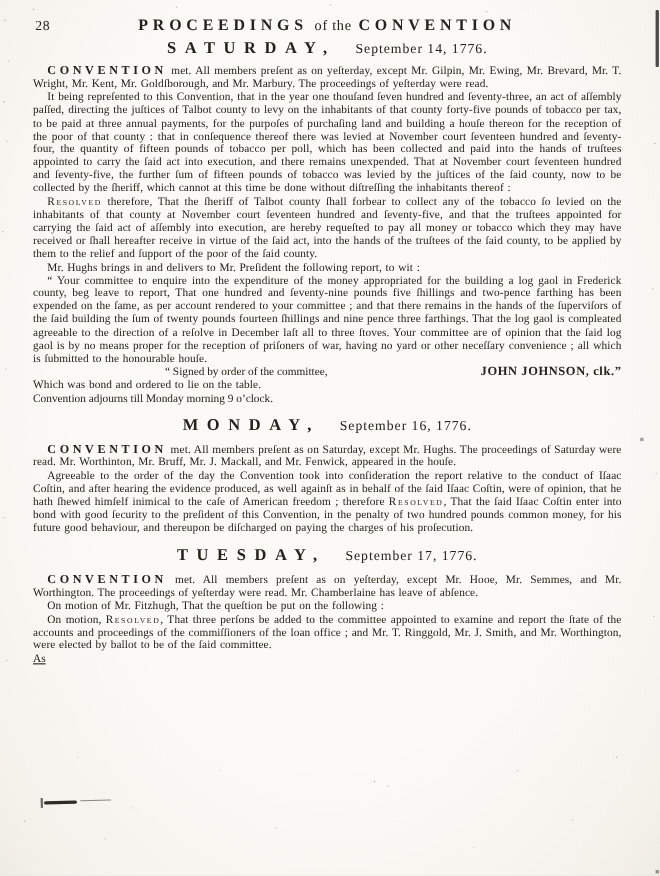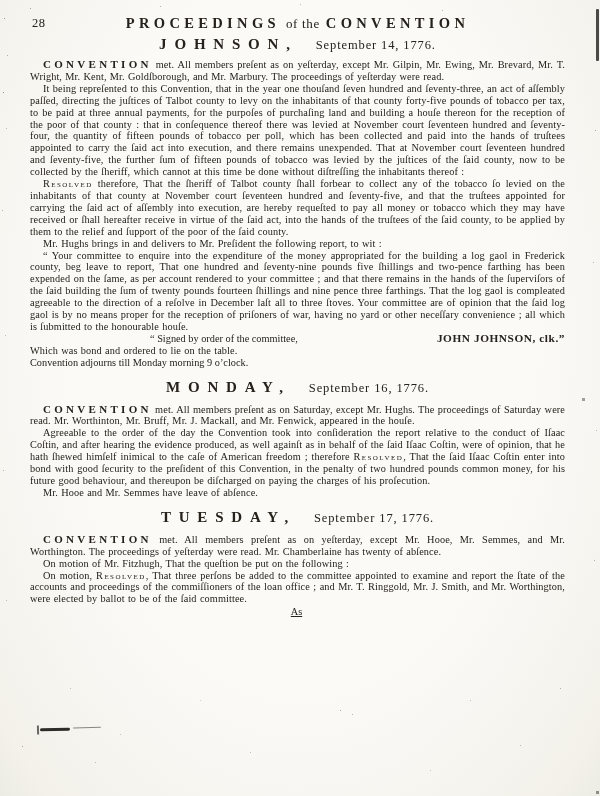--- a/index.html
+++ b/index.html
@@ -39,21 +39,21 @@
   p.center{margin:0;font-size:10.3px;line-height:11.9px;text-align:left;}
   .lead{font-size:11px;font-weight:bold;letter-spacing:.30em;}
   .sc{font-variant:small-caps;letter-spacing:.14em;}
 
   .sigrow{
     display:flex;justify-content:space-between;align-items:baseline;
     padding-left:120px;font-size:10.3px;line-height:11.9px;
   }
   .sigrow .sig-right{font-size:11.3px;letter-spacing:.05em;font-weight:bold;}
 
-  .catchword{margin:1px 0 0;font-size:10.3px;line-height:11.9px;text-align:center;padding-right:2px;text-decoration:underline;}
+  .catchword{margin:1px 0 0;font-size:10.3px;line-height:11.9px;text-align:left;padding-right:2px;text-decoration:underline;}
 
   
   .edge-bar{position:absolute;right:1px;top:9px;width:3px;height:52px;background:#2b2b2b;border-radius:1px;opacity:.85;}
   .smudge{position:absolute;left:40px;top:728px;width:30px;height:3px;background:#2e2c28;border-radius:2px;transform:rotate(-1.5deg);box-shadow:32px -1px 0 -1px rgba(46,44,40,.55);}
   .smudge::before{content:"";position:absolute;left:-3px;top:-3px;width:2px;height:9px;background:rgba(46,44,40,.7);}
   .noise{position:absolute;left:0;top:0;width:1px;height:1px;background:transparent;
     box-shadow:
       4px 18px 0 0 rgba(50,48,44,.45), 7px 55px 0 0 rgba(50,48,44,.35),
       3px 92px 0 0 rgba(50,48,44,.5), 6px 128px 0 0 rgba(50,48,44,.3),
       2px 210px 0 0 rgba(50,48,44,.35), 5px 335px 0 0 rgba(50,48,44,.3),
@@ -84,21 +84,21 @@
     <div class="pagehead">
       <span class="pagenum">28</span>
       <div class="runhead">
         <span class="caps">PROCEEDINGS</span>
         <span class="lower">of the</span>
         <span class="caps">CONVENTION</span>
       </div>
     </div>
 
     <div class="dayhead first">
-      <span class="dayname">JOHNSON,</span>
+      <span class="dayname">SATURDAY,</span>
       <span class="daydate">September 14, 1776.</span>
     </div>
 
     <p class="body indent"><span class="lead">CONVENTION</span><span> met.  All members preſent as on yeſterday, except Mr. Gilpin, Mr. Ewing, Mr. Brevard, Mr. T. Wright, Mr. Kent, Mr. Goldſborough, and Mr. Marbury.  The proceedings of yeſterday were read.</span></p>
 
     <p class="body indent">It being repreſented to this Convention, that in the year one thouſand ſeven hundred and ſeventy-three, an act of aſſembly paſſed, directing the juſtices of Talbot county to levy on the inhabitants of that county forty-five pounds of tobacco per tax, to be paid at three annual payments, for the purpoſes of purchaſing land and building a houſe thereon for the reception of the poor of that county : that in conſequence thereof there was levied at November court ſeventeen hundred and ſeventy-four, the quantity of fifteen pounds of tobacco per poll, which has been collected and paid into the hands of truſtees appointed to carry the ſaid act into execution, and there remains unexpended.  That at November court ſeventeen hundred and ſeventy-five, the further ſum of fifteen pounds of tobacco was levied by the juſtices of the ſaid county, now to be collected by the ſheriff, which cannot at this time be done without diſtreſſing the inhabitants thereof :</p>
 
     <p class="body indent"><span class="sc">Resolved</span><span> therefore, That the ſheriff of Talbot county ſhall forbear to collect any of the tobacco ſo levied on the inhabitants of that county at November court ſeventeen hundred and ſeventy-five, and that the truſtees appointed for carrying the ſaid act of aſſembly into execution, are hereby requeſted to pay all money or tobacco which they may have received or ſhall hereafter receive in virtue of the ſaid act, into the hands of the truſtees of the ſaid county, to be applied by them to the relief and ſupport of the poor of the ſaid county.</span></p>
 
     <p class="body indent">Mr. Hughs brings in and delivers to Mr. Preſident the following report, to wit :</p>
@@ -116,29 +116,28 @@
 
     <div class="dayhead later">
       <span class="dayname">MONDAY,</span>
       <span class="daydate">September 16, 1776.</span>
     </div>
 
     <p class="body indent"><span class="lead">CONVENTION</span><span> met.  All members preſent as on Saturday, except Mr. Hughs.  The proceedings of Saturday were read.  Mr. Worthinton, Mr. Bruff, Mr. J. Mackall, and Mr. Fenwick, appeared in the houſe.</span></p>
 
     <p class="body indent"><span>Agreeable to the order of the day the Convention took into conſideration the report relative to the conduct of Iſaac Coſtin, and after hearing the evidence produced, as well againſt as in behalf of the ſaid Iſaac Coſtin, were of opinion, that he hath ſhewed himſelf inimical to the caſe of American freedom ; therefore </span><span class="sc">Resolved</span><span>, That the ſaid Iſaac Coſtin enter into bond with good ſecurity to the preſident of this Convention, in the penalty of two hundred pounds common money, for his future good behaviour, and thereupon be diſcharged on paying the charges of his proſecution.</span></p>
 
-    <p class="body indent">Mr. Hooe and Mr. Semmes have leave of abſence.</p>
 
 
     <div class="dayhead later">
       <span class="dayname">TUESDAY,</span>
       <span class="daydate">September 17, 1776.</span>
     </div>
 
-    <p class="body indent"><span class="lead">CONVENTION</span><span> met.  All members preſent as on yeſterday, except Mr. Hooe, Mr. Semmes, and Mr. Worthington.  The proceedings of yeſterday were read.  Mr. Chamberlaine has twenty of abſence.</span></p>
+    <p class="body indent"><span class="lead">CONVENTION</span><span> met.  All members preſent as on yeſterday, except Mr. Hooe, Mr. Semmes, and Mr. Worthington.  The proceedings of yeſterday were read.  Mr. Chamberlaine has leave of abſence.</span></p>
 
     <p class="body indent">On motion of Mr. Fitzhugh, That the queſtion be put on the following :</p>
 
     <p class="body indent"><span>On motion, </span><span class="sc">Resolved</span><span>, That three perſons be added to the committee appointed to examine and report the ſtate of the accounts and proceedings of the commiſſioners of the loan office ; and Mr. T. Ringgold, Mr. J. Smith, and Mr. Worthington, were elected by ballot to be of the ſaid committee.</span></p>
 
     <p class="catchword">As</p>
 
   </div>
 </div>
 

